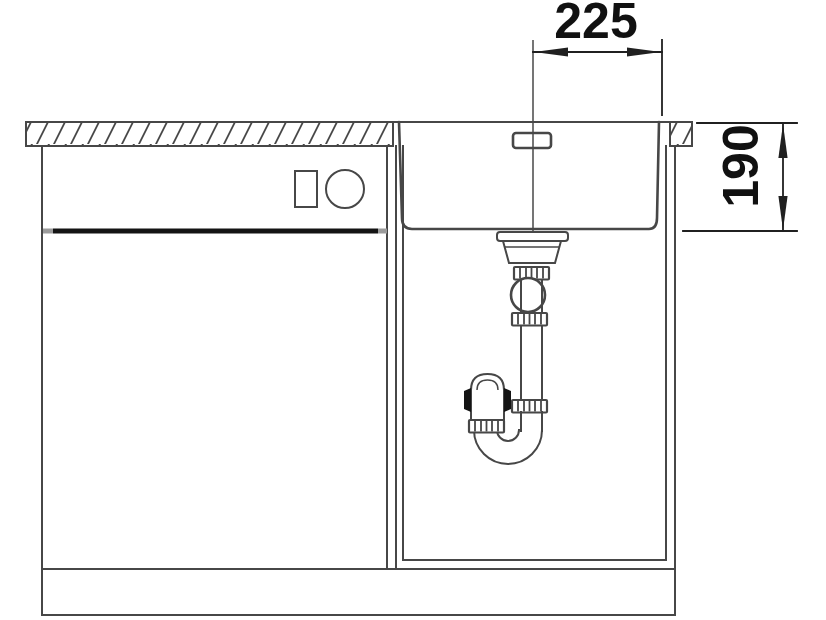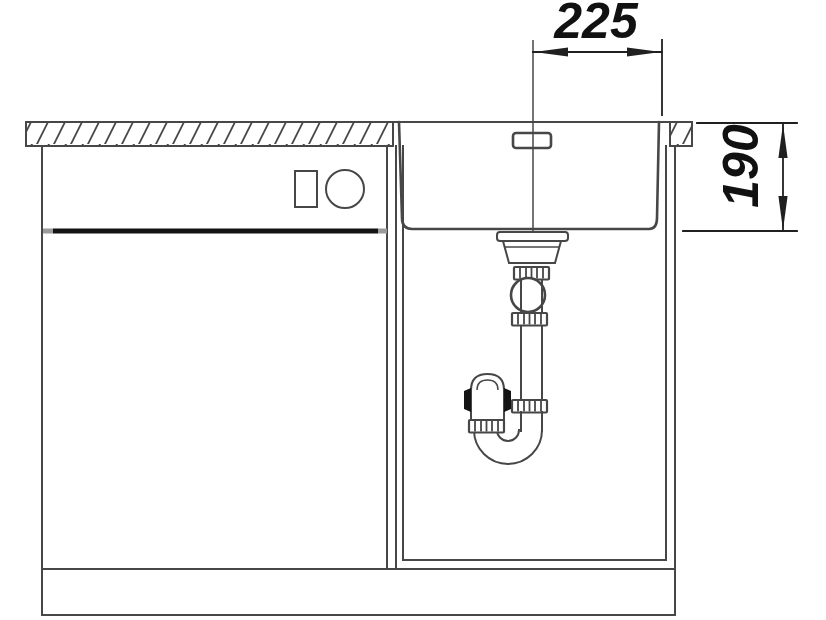--- a/index.html
+++ b/index.html
@@ -1,20 +1,20 @@
 <!DOCTYPE html>
 <html style="--background: #ffffff; --line: #474747; --line-strong: #202020; --line-light: #9b9b9b; --line-thick: #141414; --dimension-text: #111111;"><head>
 <meta charset="utf-8">
 <style>
   :root{
     --background:#ffffff; --line:#474747; --line-strong:#202020;
     --line-light:#9b9b9b; --line-thick:#141414; --dimension-text:#111111;
   }
   html,body{margin:0;padding:0;background:#fff;}
-  .canvas{width:826px;height:620px;background:var(--background);position:relative;overflow:hidden;font-style:italic;}
+  .canvas{width:826px;height:620px;background:var(--background);position:relative;overflow:hidden;}
   svg{display:block;}
   .ln{stroke:var(--line);fill:none;stroke-width:2;stroke-linecap:square;}
   .ln-bold{stroke:var(--line);fill:none;stroke-width:2.6;stroke-linecap:round;}
   .ln-thin{stroke:var(--line);fill:none;stroke-width:1.5;}
   .hatchfill{fill:url(#hatch);stroke:var(--line);stroke-width:2;}
   .dim{stroke:var(--line-strong);fill:none;stroke-width:1.8;stroke-linecap:square;}
   .dim-arrow{fill:var(--line-strong);stroke:none;}
   .dark{fill:var(--line-thick);stroke:none;}
   .nut-body{fill:var(--background);stroke:var(--line);stroke-width:2.2;}
   .nut-rib{stroke:var(--line);stroke-width:1.8;fill:none;}

